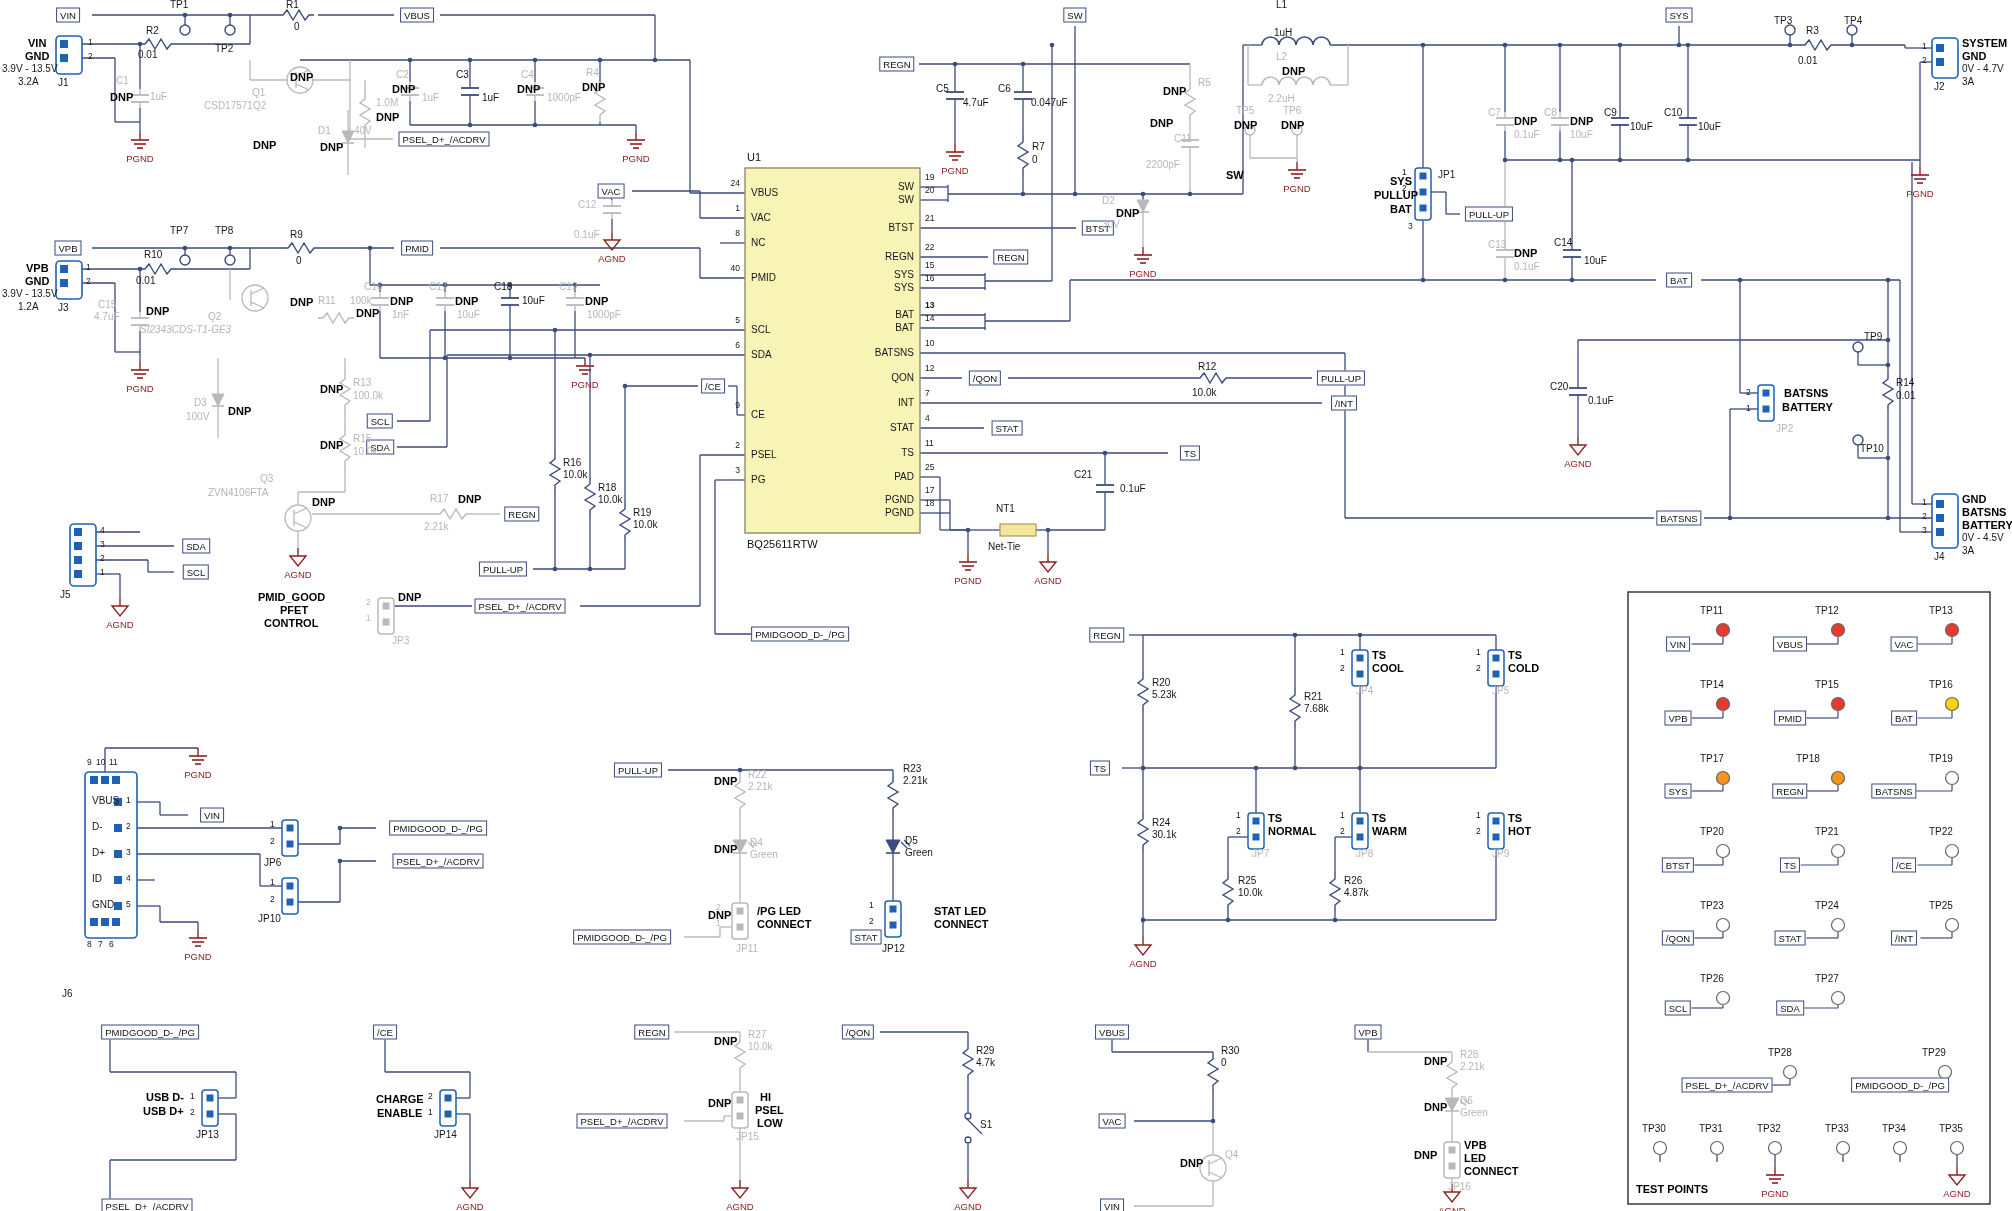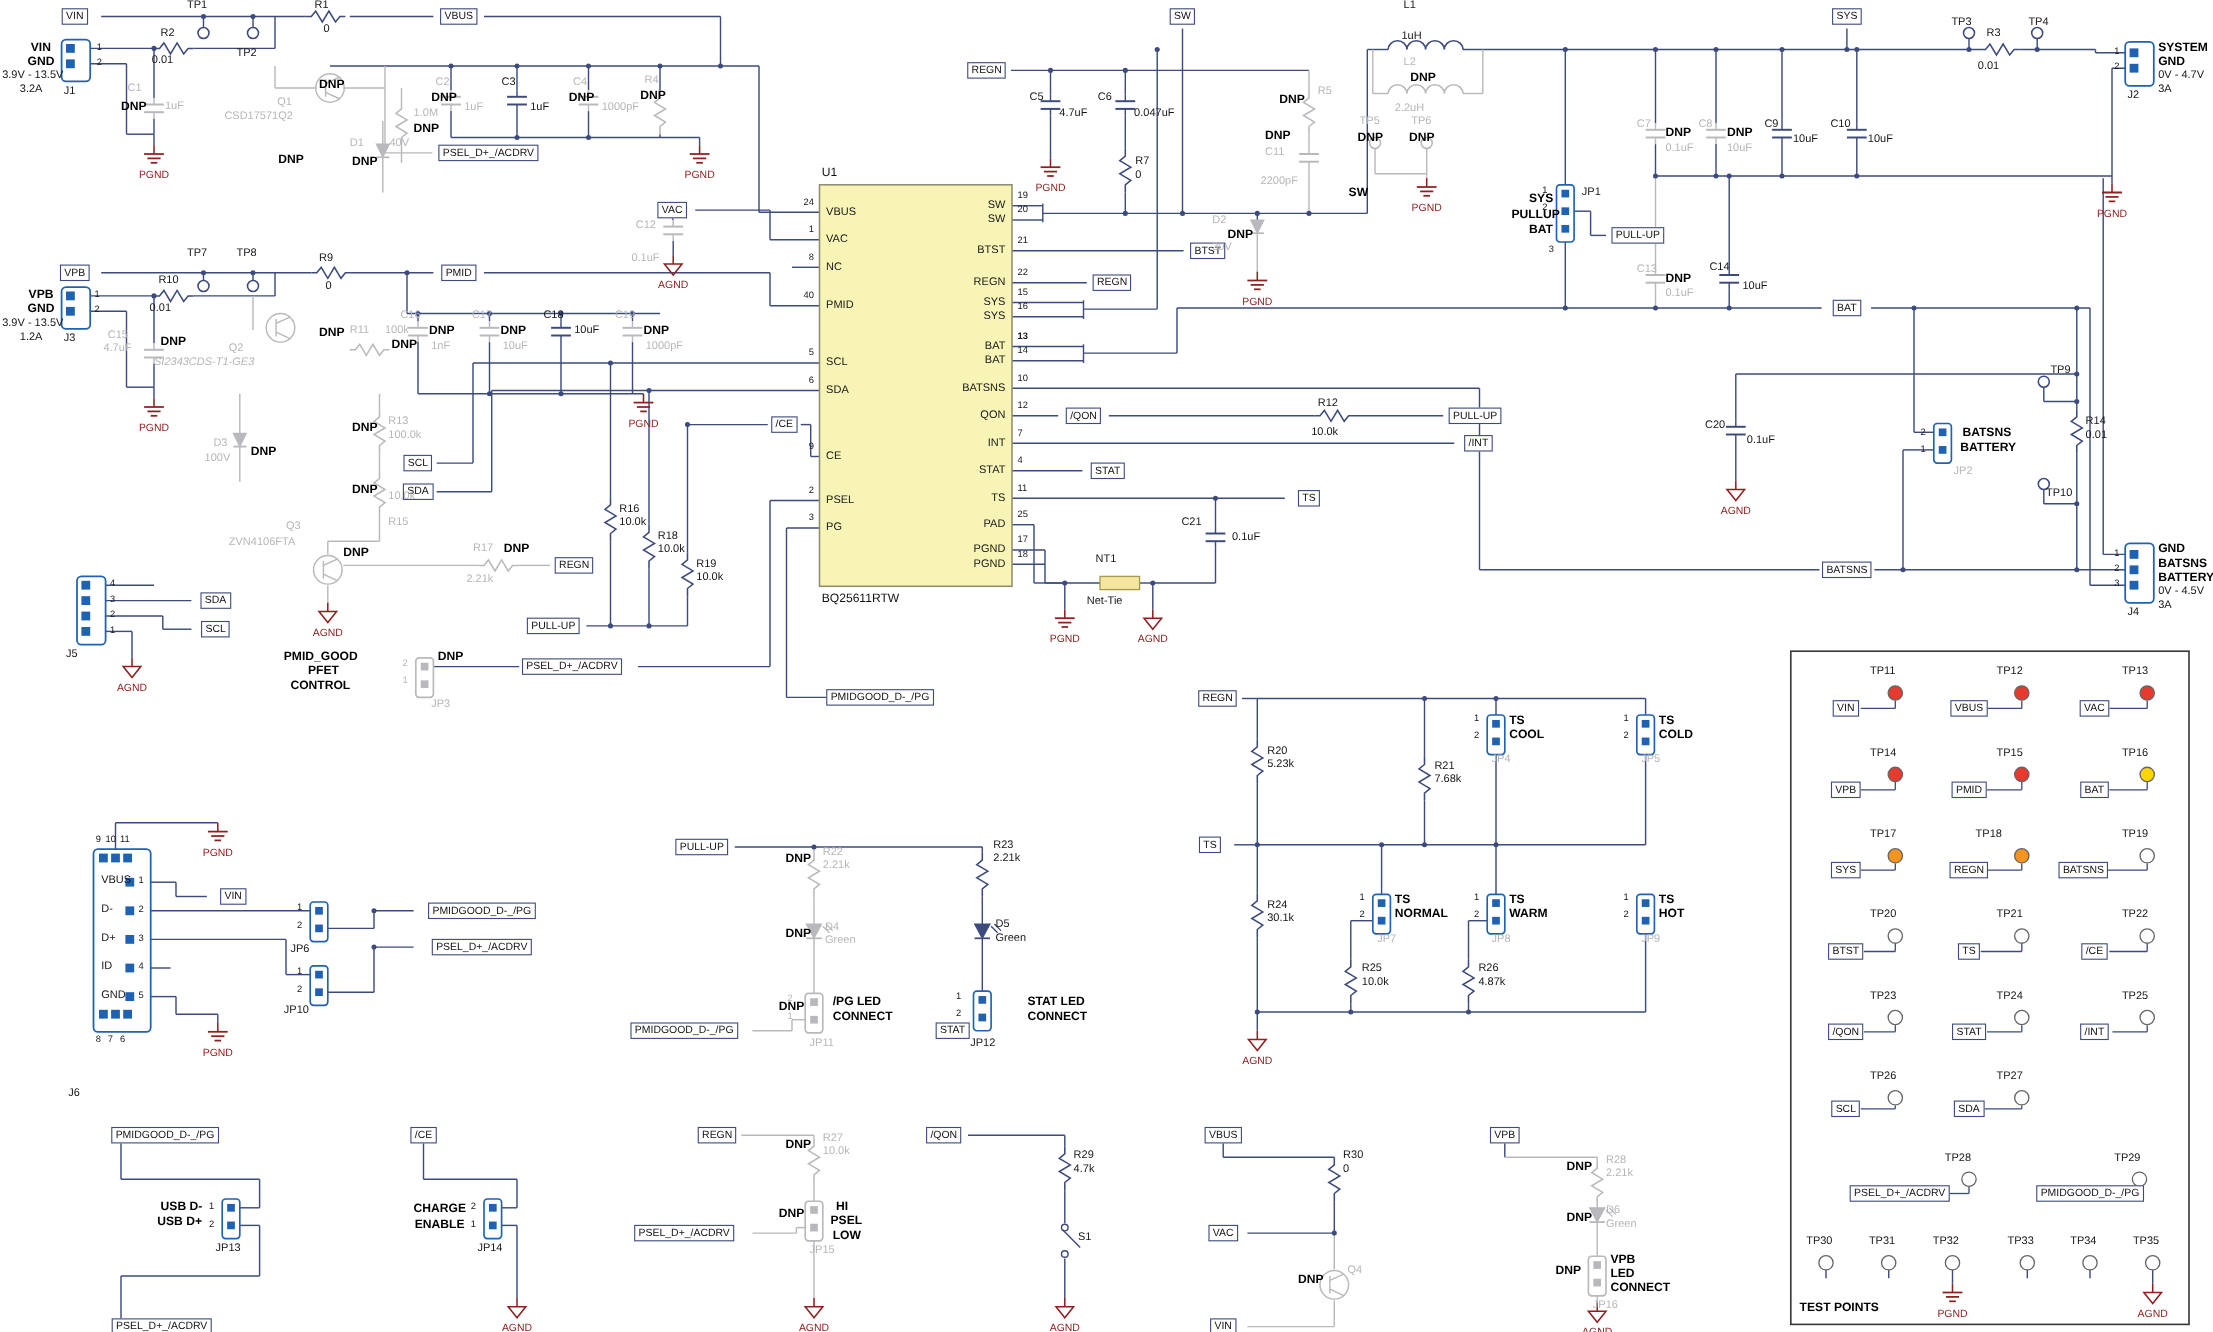--- a/index.html
+++ b/index.html
@@ -948,21 +948,21 @@
       <div class="t t-k" style="left: 522px; top: 296px;">10uF</div>
       <div class="t t-g" style="left: 559px; top: 282px;">C19</div>
       <div class="t t-b" style="left: 585px; top: 296px;">DNP</div>
       <div class="t t-g" style="left: 587px; top: 310px;">1000pF</div>
       <div class="t t-g" style="left: 194px; top: 398px;">D3</div>
       <div class="t t-g" style="left: 186px; top: 412px;">100V</div>
       <div class="t t-b" style="left: 228px; top: 406px;">DNP</div>
       <div class="t t-g" style="left: 353px; top: 378px;">R13</div>
       <div class="t t-g" style="left: 353px; top: 391px;">100.0k</div>
       <div class="t t-b" style="left: 320px; top: 384px;">DNP</div>
-      <div class="t t-g" style="left: 353px; top: 434px; margin-top: 36px;">R15</div>
+      <div class="t t-g" style="left: 353px; top: 434px;">R15</div>
       <div class="t t-g" style="left: 353px; top: 447px;">10.0k</div>
       <div class="t t-b" style="left: 320px; top: 440px;">DNP</div>
       <div class="t t-g" style="left: 260px; top: 474px;">Q3</div>
       <div class="t t-g" style="left: 208px; top: 488px;">ZVN4106FTA</div>
       <div class="t t-b" style="left: 312px; top: 497px;">DNP</div>
       <div class="t t-g" style="left: 430px; top: 494px;">R17</div>
       <div class="t t-g" style="left: 424px; top: 522px;">2.21k</div>
       <div class="t t-b" style="left: 458px; top: 494px;">DNP</div>
       <div class="t t-s" style="left: 100px; top: 526px;">4</div>
       <div class="t t-s" style="left: 100px; top: 540px;">3</div>
@@ -985,21 +985,21 @@
       <div class="t t-k" style="left: 633px; top: 508px;">R19</div>
       <div class="t t-k" style="left: 633px; top: 520px;">10.0k</div>
       <div class="t t-k" style="left: 936px; top: 84px;">C5</div>
       <div class="t t-k" style="left: 963px; top: 98px;">4.7uF</div>
       <div class="t t-k" style="left: 998px; top: 84px;">C6</div>
       <div class="t t-k" style="left: 1031px; top: 98px;">0.047uF</div>
       <div class="t t-k" style="left: 1032px; top: 142px;">R7</div>
       <div class="t t-k" style="left: 1032px; top: 155px;">0</div>
       <div class="t t-g" style="left: 1198px; top: 78px;">R5</div>
       <div class="t t-b" style="left: 1163px; top: 86px;">DNP</div>
-      <div class="t t-g" style="left: 1150px; top: 134px;">C11</div>
+      <div class="t t-g" style="left: 1174px; top: 134px;">C11</div>
       <div class="t t-g" style="left: 1146px; top: 160px;">2200pF</div>
       <div class="t t-b" style="left: 1150px; top: 118px;">DNP</div>
       <div class="t t-g" style="left: 1102px; top: 196px;">D2</div>
       <div class="t t-g" style="left: 1102px; top: 220px;">30V</div>
       <div class="t t-b" style="left: 1116px; top: 208px;">DNP</div>
       <div class="t t-b" style="left: 1226px; top: 170px;">SW</div>
       <div class="t t-g" style="left: 1236px; top: 106px;">TP5</div>
       <div class="t t-g" style="left: 1283px; top: 106px;">TP6</div>
       <div class="t t-b" style="left: 1234px; top: 120px;">DNP</div>
       <div class="t t-b" style="left: 1281px; top: 120px;">DNP</div>

